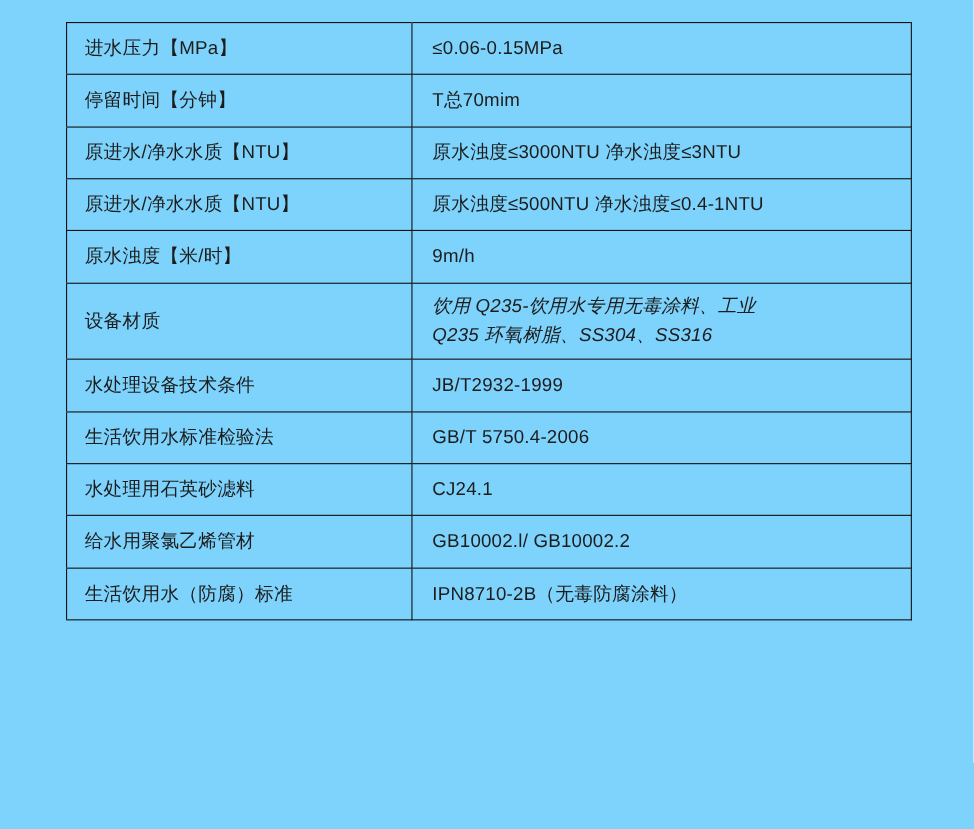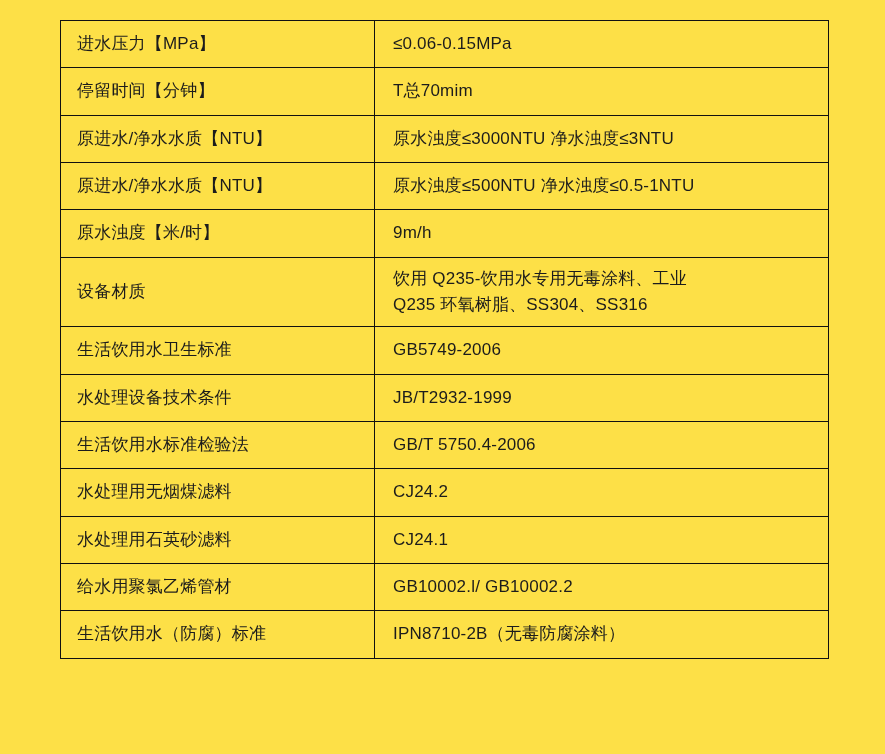--- a/index.html
+++ b/index.html
@@ -11,21 +11,21 @@
     width: 885px;
     height: 754px;
     font-family: "Liberation Sans", sans-serif;
     color: #1a1a1a;
     overflow: hidden;
   }
   .page {
     position: relative;
     width: 885px;
     height: 754px;
-    background: #fde047;
+    background: #7dd3fc;
     box-sizing: border-box;
     padding: 20px 57px 0 60px;
   }
   table.spec-table {
     width: 768px;
     border-collapse: collapse;
     table-layout: fixed;
     border-top: 1px solid #111;
     border-left: 1px solid #111;
   }
@@ -48,20 +48,21 @@
   table.spec-table td.value {
     padding-left: 18px;
     margin-left: 35px;
   }
   table.spec-table tr.tall td {
     padding-top: 8px;
     padding-bottom: 8px;
   }
   .val-line {
     display: block;
+    font-style: italic;
   }
 </style>
 </head>
 <body>
 
 <div class="page">
   <table class="spec-table">
     <colgroup>
         <col class="c1">
         <col class="c2">
@@ -74,48 +75,40 @@
       <tr>
         <td class="param">停留时间【分钟】</td>
         <td class="value">T总70mim</td>
       </tr>
       <tr>
         <td class="param">原进水/净水水质【NTU】</td>
         <td class="value">原水浊度≤3000NTU 净水浊度≤3NTU</td>
       </tr>
       <tr>
         <td class="param">原进水/净水水质【NTU】</td>
-        <td class="value">原水浊度≤500NTU 净水浊度≤0.5-1NTU</td>
+        <td class="value">原水浊度≤500NTU 净水浊度≤0.4-1NTU</td>
       </tr>
       <tr>
         <td class="param">原水浊度【米/时】</td>
         <td class="value"> 9m/h</td>
       </tr>
       <tr class="tall">
         <td class="param">设备材质</td>
         <td class="value">
           <span class="val-line">饮用 Q235-饮用水专用无毒涂料、工业</span>
           <span class="val-line">Q235 环氧树脂、SS304、SS316</span>
         </td>
       </tr>
       <tr>
-        <td class="param">生活饮用水卫生标准</td>
-        <td class="value">GB5749-2006</td>
-      </tr>
-      <tr>
         <td class="param">水处理设备技术条件</td>
         <td class="value">JB/T2932-1999</td>
       </tr>
       <tr>
         <td class="param">生活饮用水标准检验法</td>
         <td class="value">GB/T 5750.4-2006</td>
-      </tr>
-      <tr>
-        <td class="param">水处理用无烟煤滤料</td>
-        <td class="value">CJ24.2</td>
       </tr>
       <tr>
         <td class="param">水处理用石英砂滤料</td>
         <td class="value">CJ24.1</td>
       </tr>
       <tr>
         <td class="param">给水用聚氯乙烯管材</td>
         <td class="value">GB10002.l/ GB10002.2</td>
       </tr>
       <tr>

